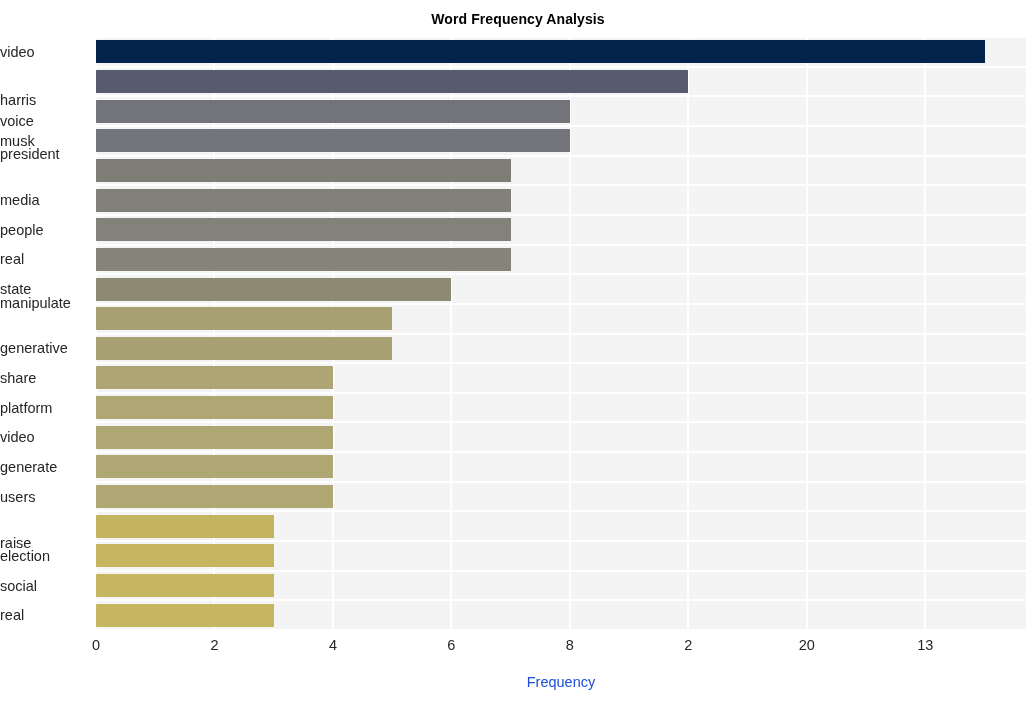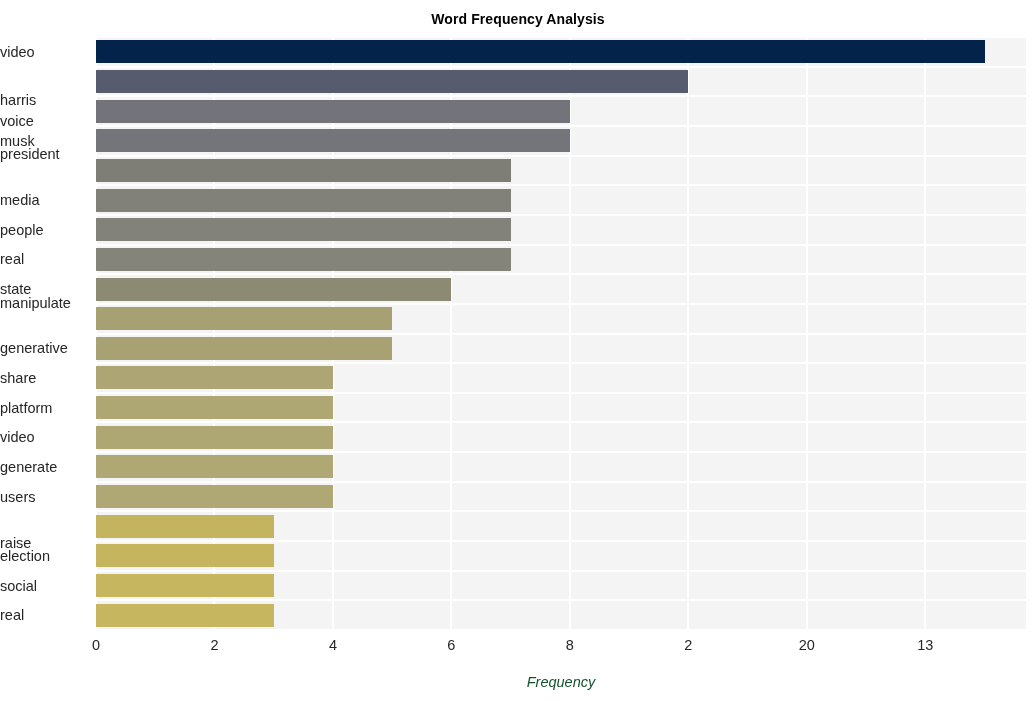--- a/index.html
+++ b/index.html
@@ -108,23 +108,22 @@
   }
 
   
   #xaxis-title {
     position: absolute;
     left: 96px;
     top: 673px;
     width: 930px;
     text-align: center;
     font-size: 14.5px;
-    color: #14532d;
+    color: #1d4ed8;
     line-height: 18px;
-    font-style: italic;
   }
 </style>
 </head>
 <body>
 
 <div id="figure">
 
   <div id="chart-title">Word Frequency Analysis</div>
 
   <div id="plot-area">

